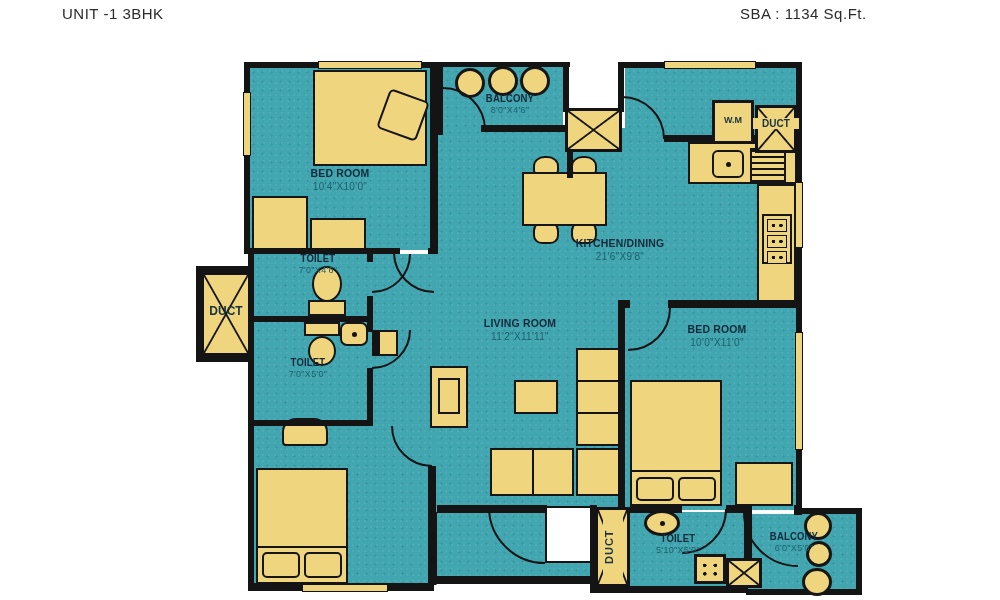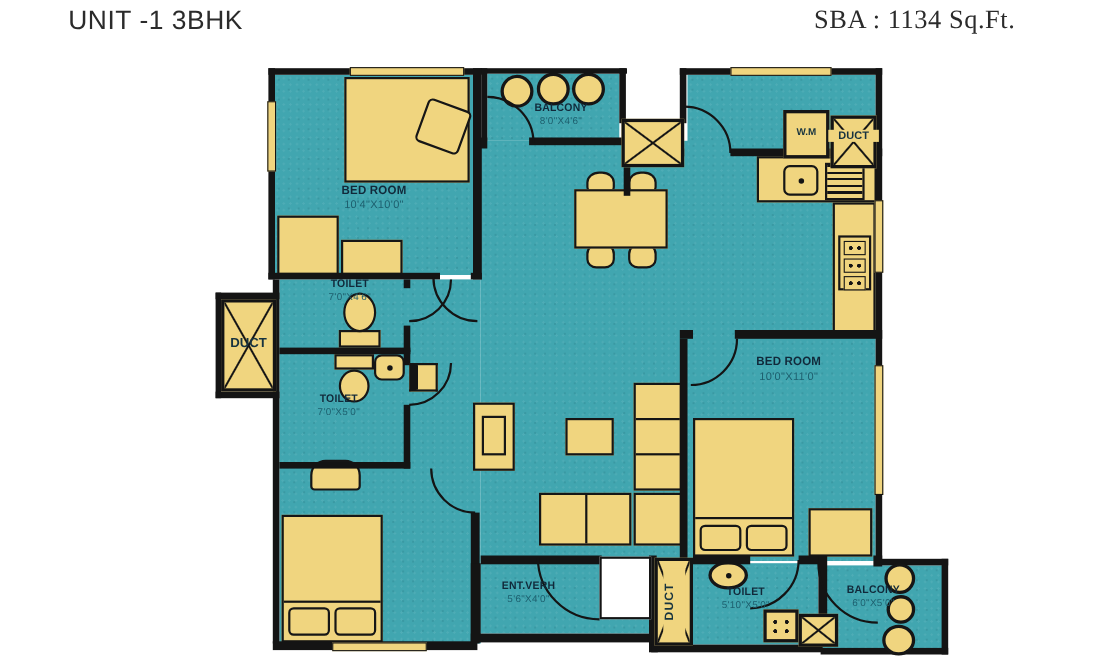--- a/index.html
+++ b/index.html
@@ -1,18 +1,18 @@
 <!DOCTYPE html>
 <html style="--floor: #41a6b0; --fixture: #f0d57f; --wall: #141414; --name_text: #11293a; --dim_text: #1d5f6e; --page_bg: #ffffff; --title_text: #2b2b2b;"><head>
 <meta charset="utf-8">
 <style>
   html,body{margin:0;padding:0;background:var(--page_bg,#fff);}
   body{width:1000px;height:600px;position:relative;overflow:hidden;
        font-family:"Liberation Sans",sans-serif;}
-  .title{position:absolute;font-size:24px;color:var(--title_text,#2b2b2b);letter-spacing:.5px;}
+  .title{position:absolute;font-size:15px;color:var(--title_text,#2b2b2b);letter-spacing:.5px;}
   .plan{position:absolute;left:0;top:0;width:1000px;height:600px;}
   .rm{position:absolute;background-color:var(--floor,#41a6b0);
       background-image:radial-gradient(rgba(255,255,255,.07) 1px,transparent 1px),
                        radial-gradient(rgba(0,40,50,.10) 1px,transparent 1.4px);
       background-size:6px 6px,9px 9px;z-index:1;}
   .w{position:absolute;background:var(--wall,#141414);z-index:5;}
   .win{position:absolute;background:var(--fixture,#f0d57f);border:1px solid #141414;box-sizing:border-box;z-index:6;}
   .f{position:absolute;background:var(--fixture,#f0d57f);border:2px solid #161616;box-sizing:border-box;z-index:3;}
   .f2{z-index:6;}
   .round{border-radius:50%;}
@@ -36,21 +36,21 @@
   .stripes{background:repeating-linear-gradient(180deg,#141414 0 2px,var(--fixture,#f0d57f) 2px 6px);}
   .dot{position:absolute;left:50%;top:50%;width:5px;height:5px;margin:-2.5px 0 0 -2.5px;border-radius:50%;background:#141414;}
   .vtext{writing-mode:vertical-rl;transform:rotate(180deg);letter-spacing:1px;}
 </style>
 </head>
 <body>
 
 <div class="plan">
 
   <div class="title" style="left:62px;top:5px;">UNIT -1 3BHK</div>
-  <div class="title" style="left:740px;top:5px;font-family:Liberation Serif, serif;">SBA : 1134 Sq.Ft.</div>
+  <div class="title" style="left:740px;top:5px;">SBA : 1134 Sq.Ft.</div>
 
   <div class="rm" style="left:249px;top:68px;width:183px;height:182px;"></div>
   <div class="rm" style="left:443px;top:67px;width:120px;height:61px;"></div>
   <div class="rm" style="left:625px;top:68px;width:171px;height:70px;"></div>
   <div class="rm" style="left:437px;top:128px;width:359px;height:382px;"></div>
   <div class="rm" style="left:254px;top:254px;width:183px;height:331px;"></div>
   <div class="rm" style="left:437px;top:512px;width:155px;height:64px;"></div>
   <div class="rm" style="left:630px;top:512px;width:114px;height:74px;"></div>
   <div class="rm" style="left:748px;top:514px;width:109px;height:76px;"></div>
 
@@ -205,36 +205,40 @@
   </svg>
 
   <div class="lbl" style="left:255px;top:166px;width:170px;">
     <span class="nm">BED ROOM</span>
     <span class="dm">10'4"X10'0"</span>
   </div>
   <div class="lbl sm" style="left:448px;top:92px;width:124px;">
     <span class="nm">BALCONY</span>
     <span class="dm">8'0"X4'6"</span>
   </div>
+  <div class="lbl" style="left:528px;top:236px;width:184px;">
+    <span class="nm">KITCHEN/DINING</span>
+    <span class="dm">21'6"X9'8"</span>
+  </div>
   <div class="lbl sm" style="left:262px;top:252px;width:112px;">
     <span class="nm">TOILET</span>
     <span class="dm">7'0"X4'6"</span>
   </div>
   <div class="lbl sm" style="left:250px;top:356px;width:116px;">
     <span class="nm">TOILET</span>
     <span class="dm">7'0"X5'0"</span>
   </div>
+  <div class="lbl" style="left:436px;top:316px;width:168px;">
+    <span class="nm">LIVING ROOM</span>
+    <span class="dm">11'2"X11'11"</span>
+  </div>
   <div class="lbl" style="left:638px;top:322px;width:158px;">
     <span class="nm">BED ROOM</span>
     <span class="dm">10'0"X11'0"</span>
   </div>
-  <div class="lbl sm" style="left:428px;top:526px;width:105px;">
-    <span class="nm">ENT.VERH</span>
-    <span class="dm">5'6"X4'0"</span>
-  </div>
   <div class="lbl sm" style="left:622px;top:532px;width:112px;">
     <span class="nm">TOILET</span>
     <span class="dm">5'10"X5'0"</span>
   </div>
   <div class="lbl sm" style="left:740px;top:530px;width:108px;">
     <span class="nm">BALCONY</span>
     <span class="dm">6'0"X5'0"</span>
   </div>
 
 </div>

